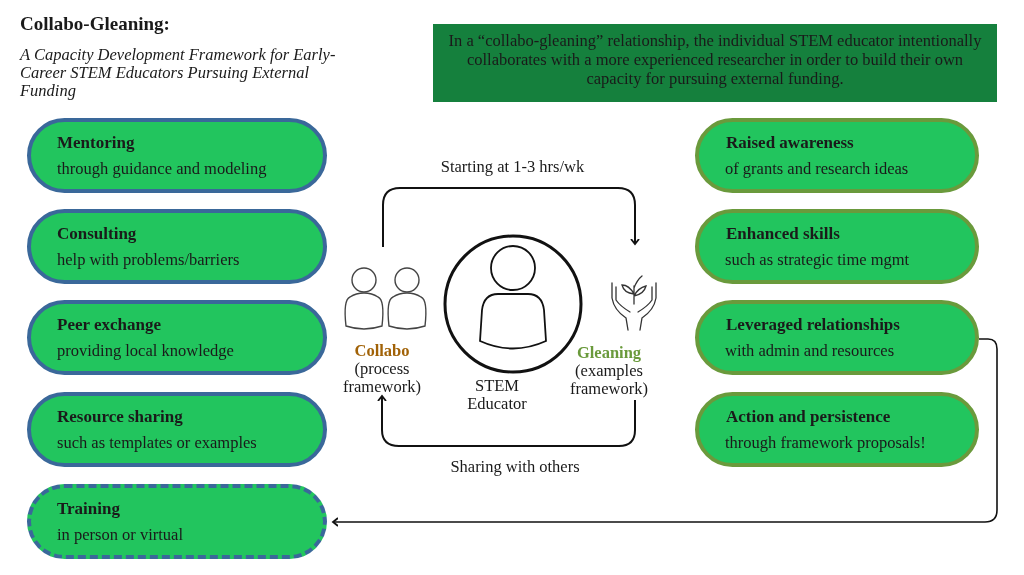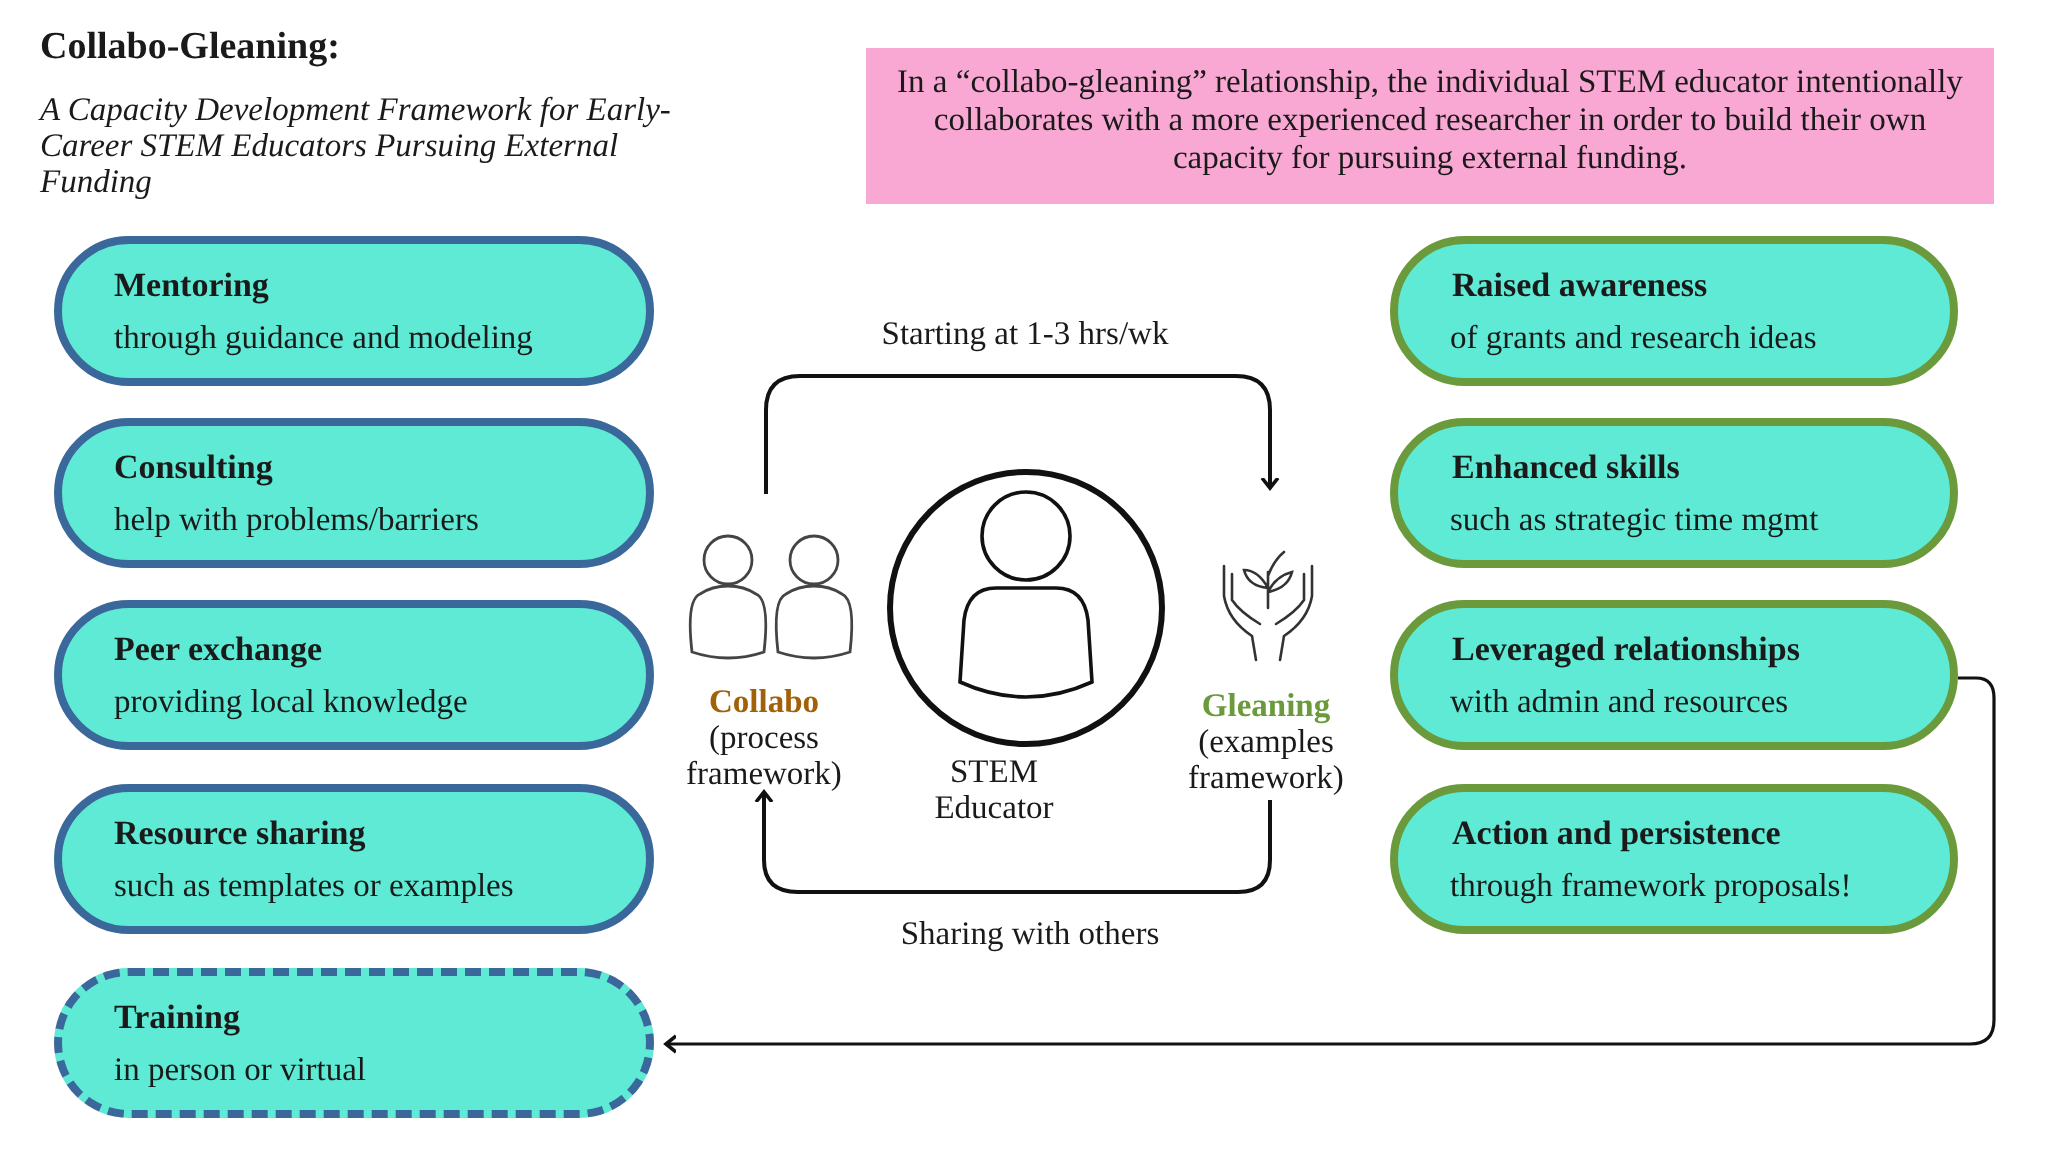--- a/index.html
+++ b/index.html
@@ -1,22 +1,22 @@
 <!DOCTYPE html>
 <html><head>
 <meta charset="utf-8">
 <style>
   html, body { margin:0; padding:0; background:#ffffff; }
   body { width:1024px; height:575px; position:relative; overflow:hidden;
          font-family:"Liberation Serif", "DejaVu Serif", serif; color:#1a1a1a; }
   .title { position:absolute; left:20px; top:13px; font-size:19px; font-weight:bold; }
   .subtitle { position:absolute; left:20px; top:46px; font-size:16.5px; line-height:18px; width:330px;font-style:italic; }
-  .defbox { position:absolute; left:433px; top:24px; width:564px; height:78px; background:#f9a8d4;
+  .defbox { position:absolute; left:433px; top:24px; width:564px; height:78px; background:#15803d;
             font-size:16.5px; line-height:19px; text-align:center; box-sizing:border-box; padding:7px 10px 0; }
-  .pill { position:absolute; box-sizing:border-box; border-radius:40px; background:#5eead4; }
+  .pill { position:absolute; box-sizing:border-box; border-radius:40px; background:#22c55e; }
   .pill.blue { border:4px solid #3a689a; }
   .pill.blue.dashed { border:4px dashed #3a689a; }
   .pill.green { border:4px solid #6a9a3c; }
   .pill .h { position:absolute; font-weight:bold; font-size:17px; }
   .pill .s { position:absolute; font-size:16.5px; }
   .left .h, .left .s { left:26px; }
   .right .h { left:27px; }
   .right .s { left:26px; }
   .h { top:11px; } .s { top:37px; }
   .lbl { position:absolute; font-size:16.5px; text-align:center; line-height:18px; }
@@ -111,17 +111,17 @@
   <div class="collabo">Collabo</div>
   <div>(process</div>
   <div>framework)</div>
 </div>
 
 <div class="lbl" style="left:447px;top:377px;width:100px;">
   <div>STEM</div>
   <div>Educator</div>
 </div>
 
-<div class="lbl" style="left:583px;top:344px;width:100px;">
+<div class="lbl" style="left:559px;top:344px;width:100px;">
   <div class="gleaning">Gleaning</div>
   <div>(examples</div>
   <div>framework)</div>
 </div>
 
 </body></html>

